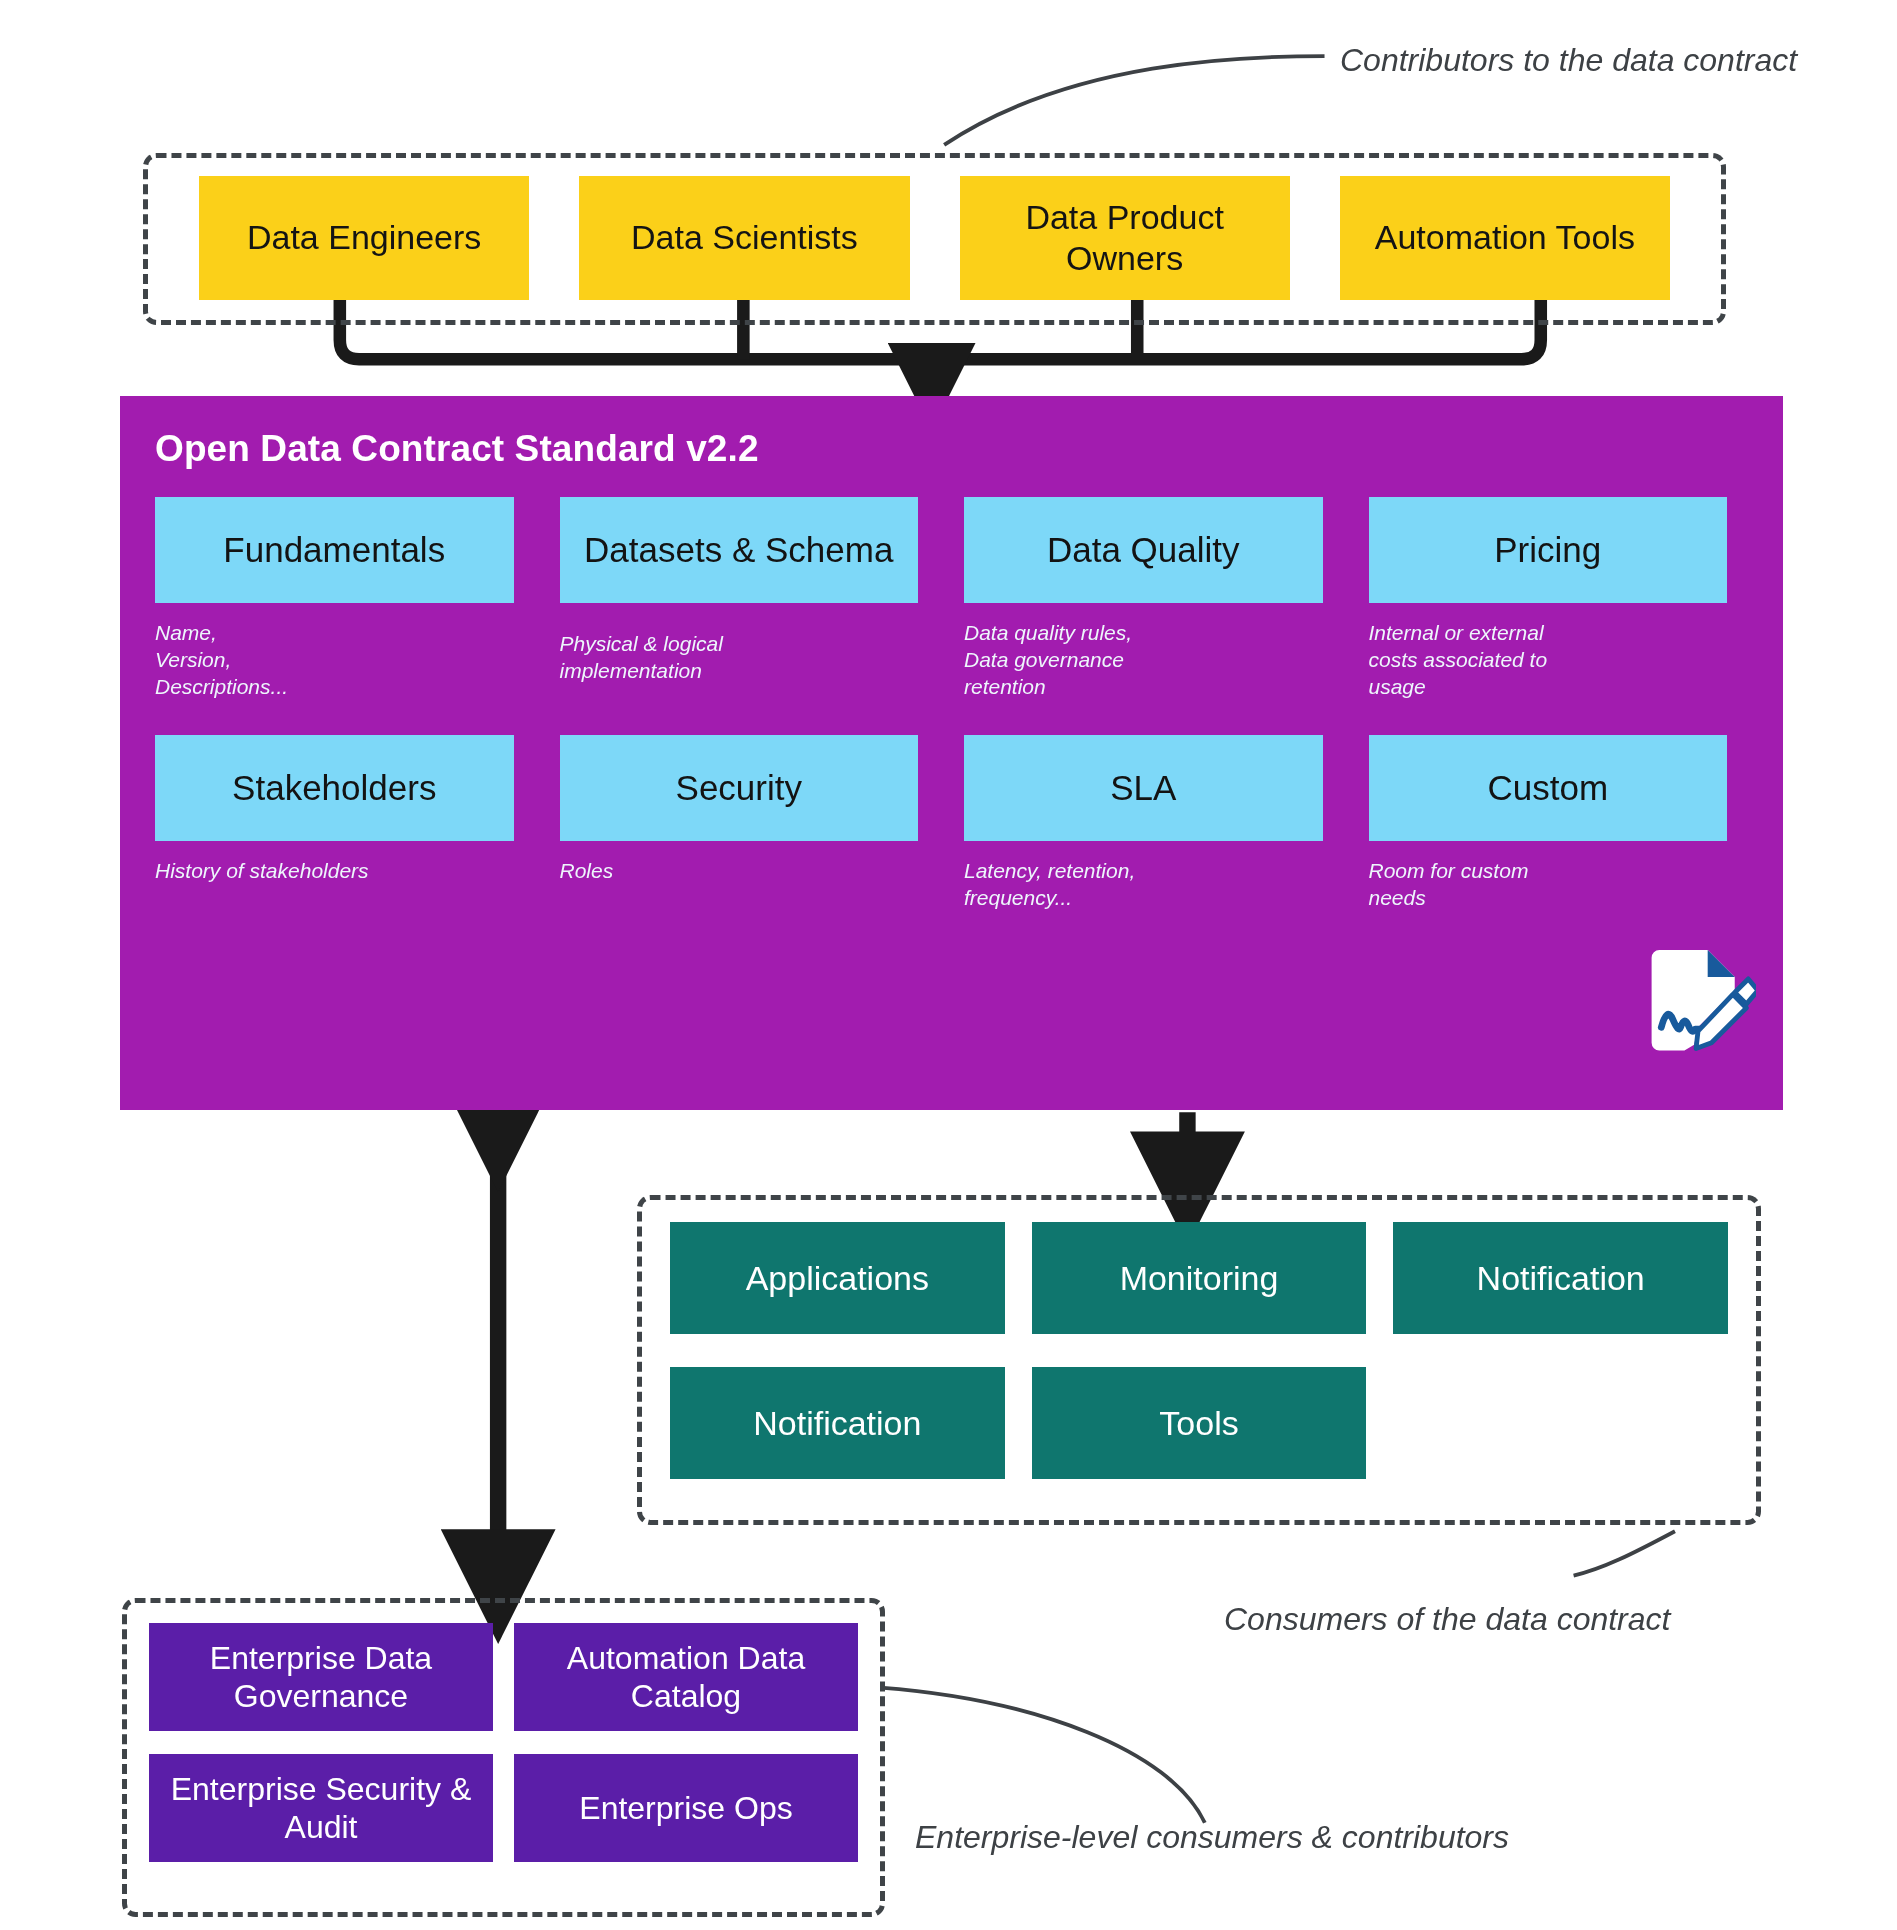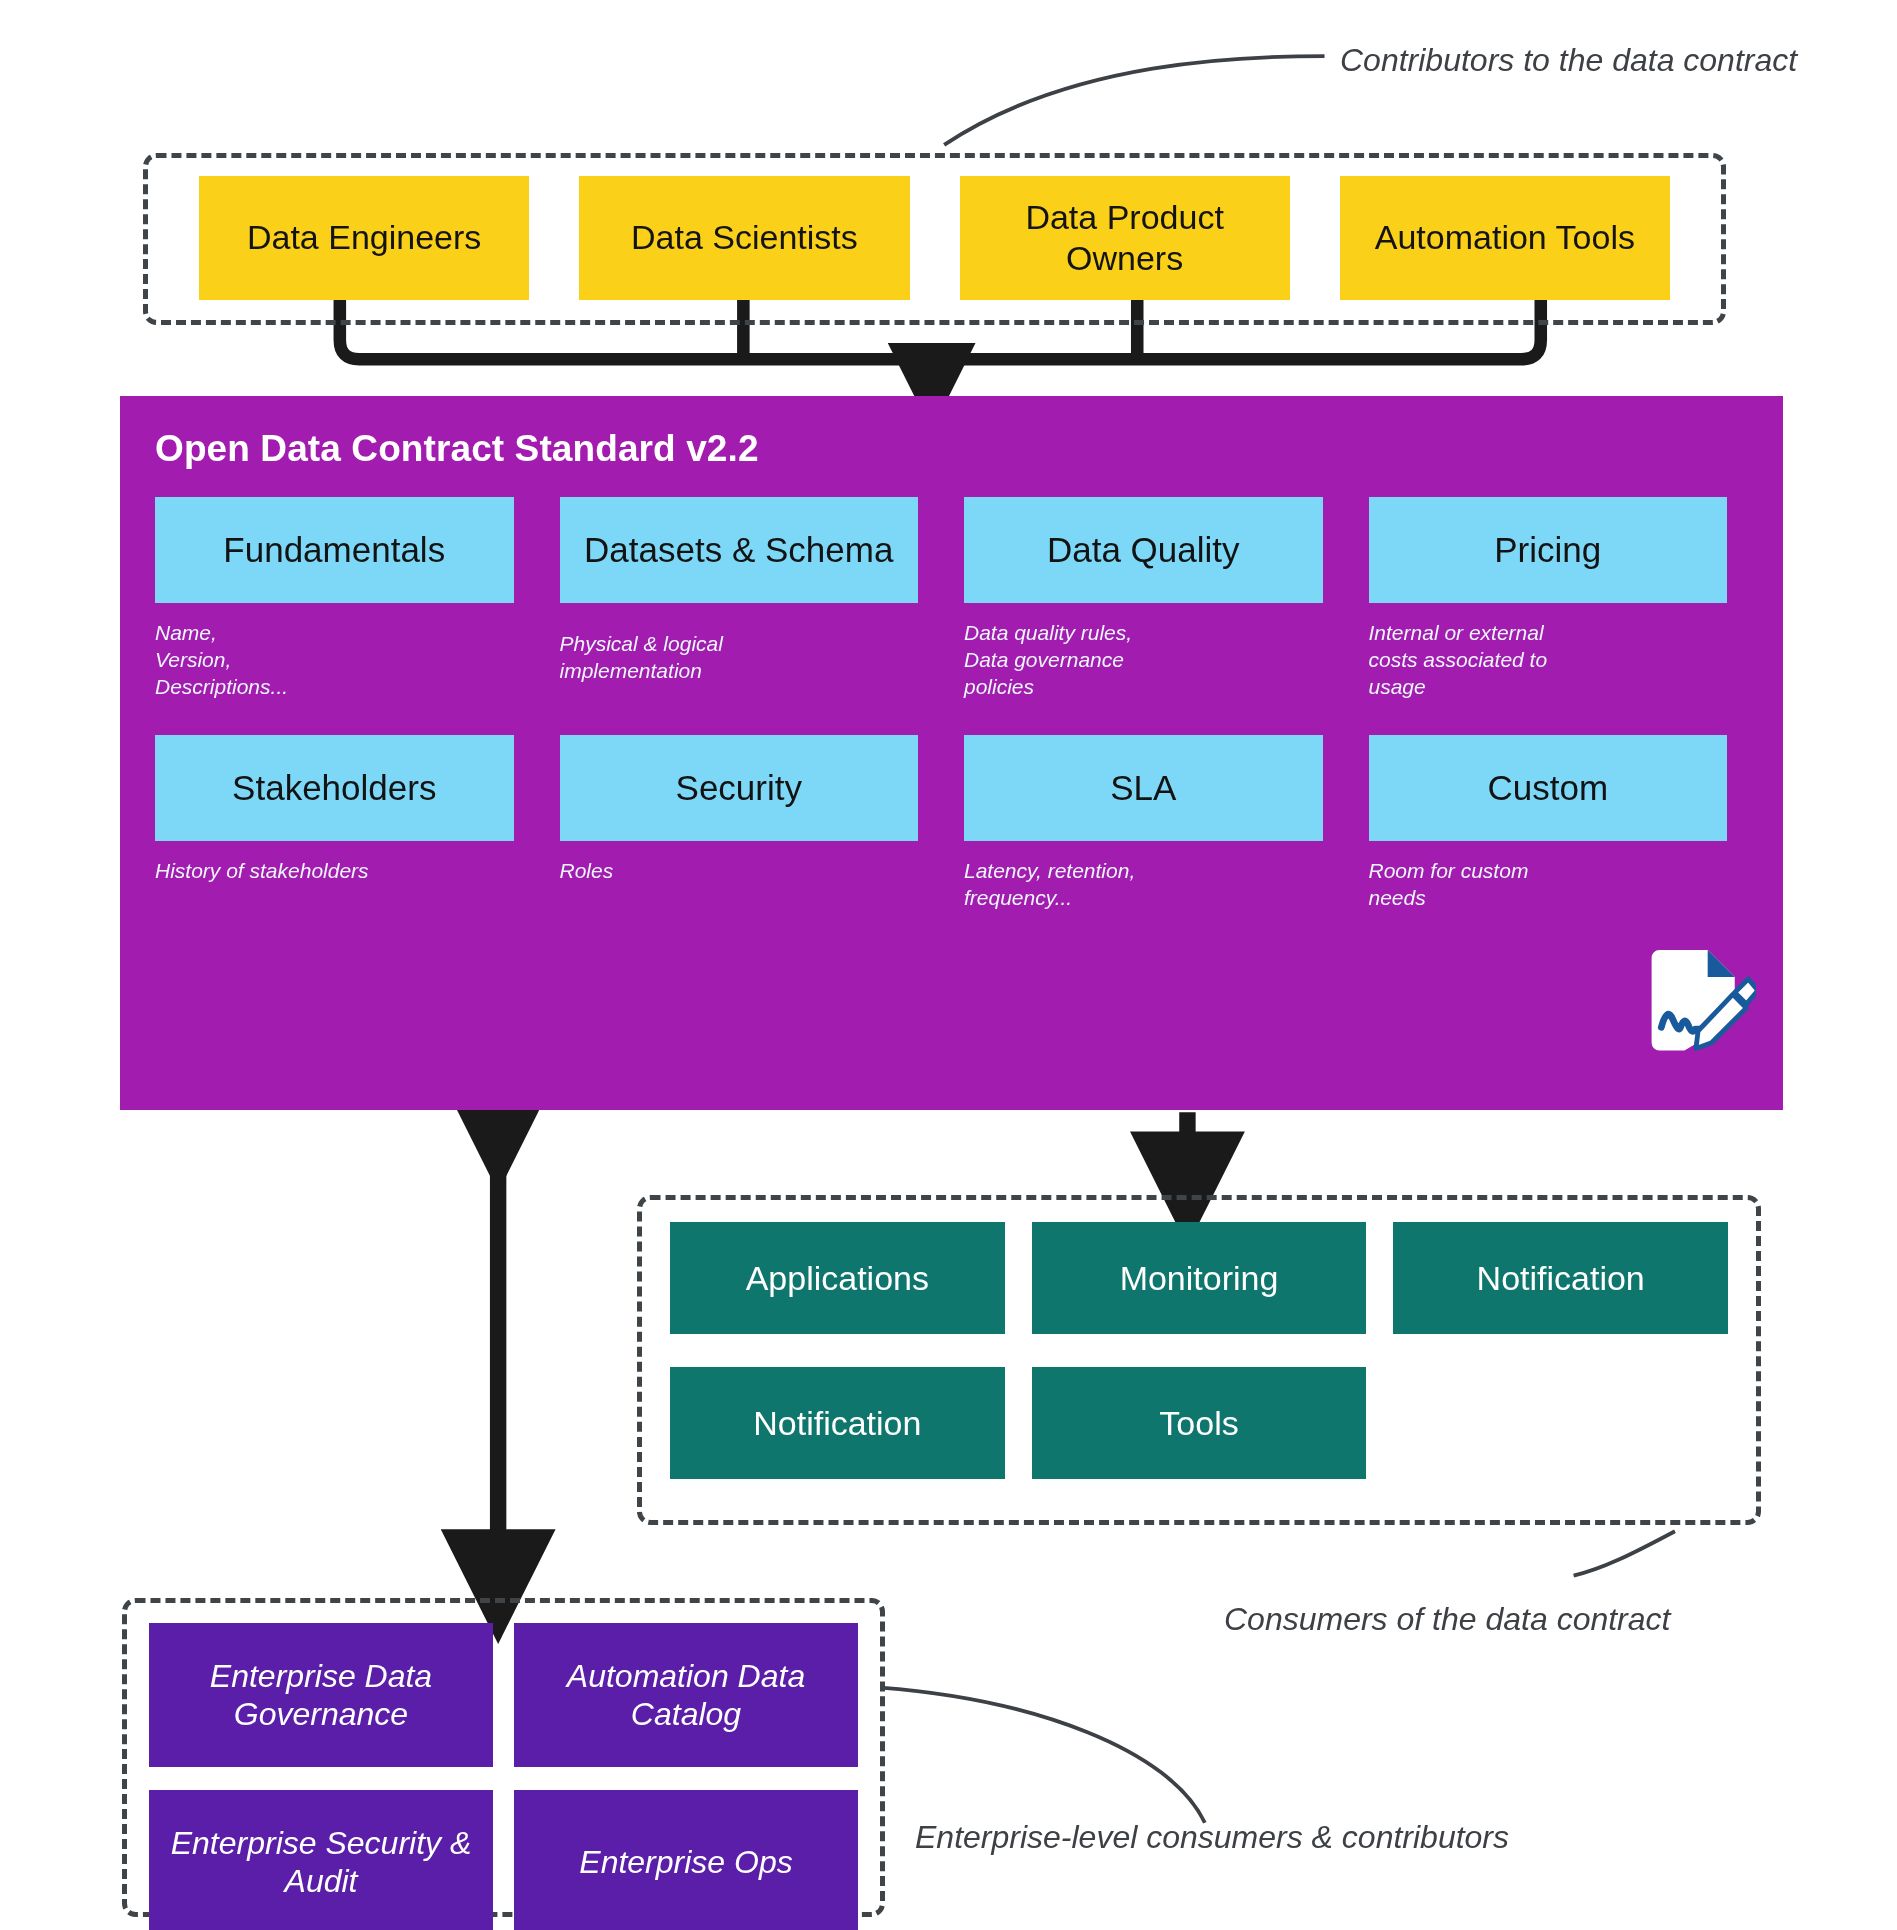--- a/index.html
+++ b/index.html
@@ -186,22 +186,21 @@
     position: absolute;
     left: 122px;
     top: 1598px;
     width: 763px;
     height: 319px;
     box-sizing: border-box;
     padding: 25px 27px;
   }
   .purple-row {
     display: flex;
-    height: 144px;
-    font-style: italic;
+    height: 108px;
   }
   .purple-row.r2 { margin-top: 23px; }
   .purple-col {
     flex: 1 1 0;
     padding-right: 21px;
     box-sizing: border-box;
   }
   .purple-col:last-child { padding-right: 0; }
   .purple-box {
     background: #5b1ea8;
@@ -304,21 +303,21 @@
         </div>
         <div class="card-col">
           <div class="card-head">Datasets &amp; Schema</div>
           <div class="card-desc" style="white-space: pre-line; margin-top: 28px;">Physical &amp; logical
 implementation</div>
         </div>
         <div class="card-col">
           <div class="card-head">Data Quality</div>
           <div class="card-desc" style="white-space: pre-line;">Data quality rules,
 Data governance
-policies</div>
+retention</div>
         </div>
         <div class="card-col">
           <div class="card-head">Pricing</div>
           <div class="card-desc" style="white-space: pre-line;">Internal or external
 costs associated to
 usage</div>
         </div>
       </div>
 
       <div class="card-row row2">

